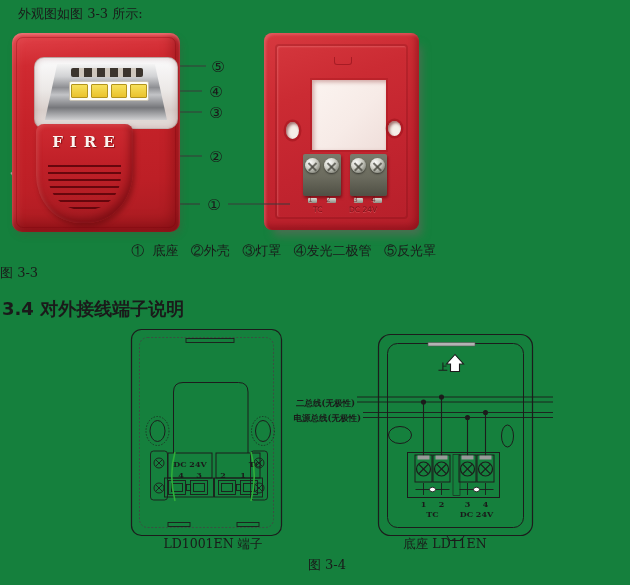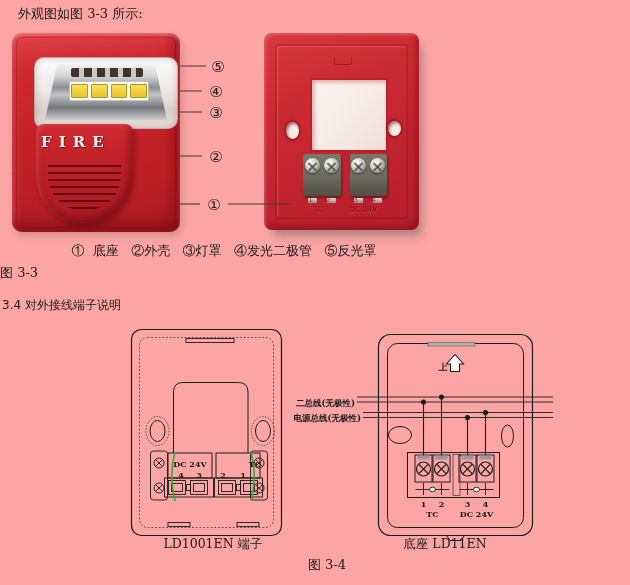--- a/index.html
+++ b/index.html
@@ -1,24 +1,24 @@
 <!DOCTYPE html>
 <html><head>
 <meta charset="utf-8">
 <style>
   html,body{margin:0;padding:0;background:#fff;}
-  #page{position:relative;width:630px;height:585px;background:#fca5a5;overflow:hidden;
+  #page{position:relative;width:630px;height:585px;background:#15803d;overflow:hidden;
         font-family:"DejaVu Serif","Liberation Serif",serif;color:#1a1a1a;}
   .abs{position:absolute;}
   .txt{font-size:13px;line-height:1.2;}
   #intro{left:18px;top:6px;}
-  #legend{left:0;top:243px;width:392px;text-align:center;white-space:pre;padding-left:28px;}
+  #legend{left:16px;top:243px;width:392px;text-align:right;white-space:pre;padding-left:28px;}
   #fig33cap{left:0;top:265px;width:398px;}
   #heading{left:2px;top:297px;font-family:"DejaVu Sans","Liberation Sans",sans-serif;
-           font-weight:normal;font-size:12px;}
+           font-weight:bold;font-size:18px;}
 
   
   #photoL{left:12px;top:33px;width:168px;height:199px;}
   #photoL .cable{left:-7px;top:150px;width:30px;height:3px;background:#a29f99;
                  transform:rotate(56deg);z-index:0;}
   #photoL .body{left:0;top:0;right:0;bottom:0;border-radius:10px;z-index:1;
     background:linear-gradient(175deg,#e2434a 0%,#d02a31 16%,#c52229 45%,#bd1f26 74%,#a81b21 100%);
     box-shadow:inset 0 2px 3px rgba(255,170,170,.45),inset -6px -8px 14px rgba(92,0,6,.45),
                inset 5px 3px 9px rgba(255,130,130,.22),2px 4px 6px rgba(90,70,65,.25);}
   #photoL .bezel{left:4px;top:4px;right:4px;bottom:4px;border:1px solid rgba(120,0,10,.30);
@@ -33,21 +33,21 @@
     background:repeating-linear-gradient(90deg,#3c352e 0 8px,#cfc7bd 8px 13px);}
   #lens .ledstrip{left:34px;top:23px;width:76px;height:16px;background:#fdfcf5;
     border:1px solid #c8c2b4;border-radius:2px;display:flex;align-items:stretch;padding:1px;gap:3px;}
   #lens .led{flex:1;margin:1px 0;background:linear-gradient(#f7e15c,#eac22c);
     border:1px solid #b3941c;border-radius:1px;}
   #cover{left:24px;top:91px;width:97px;height:99px;
     border-radius:8px 8px 46px 44px / 8px 8px 52px 48px;
     background:linear-gradient(180deg,#cf2a31 0%,#c02028 40%,#b21d24 78%,#a51a21 100%);
     box-shadow:inset 2px 2px 4px rgba(255,140,140,.30),inset -3px -4px 8px rgba(80,0,5,.50),
                2px 3px 5px rgba(60,0,4,.35);}
-  #fireLabel{left:0;top:9px;width:100%;color:#fbf3ee;
+  #fireLabel{left:0;top:9px;width:100%;text-align:center;color:#fbf3ee;
     font-family:"DejaVu Serif","Liberation Serif",serif;font-weight:bold;font-size:15px;
     letter-spacing:7px;padding-left:5px;box-sizing:border-box;
     text-shadow:1px 1px 1px rgba(90,0,5,.6);}
   #grille{left:12px;right:12px;top:36px;height:50px;
     background:repeating-linear-gradient(180deg,transparent 0 5px,rgba(88,2,8,.85) 5px 7px);
     border-radius:0 0 34px 34px;}
 
   
   #photoR{left:264px;top:33px;width:155px;height:197px;}
   #photoR .plate{left:0;top:0;right:0;bottom:0;border-radius:8px;

